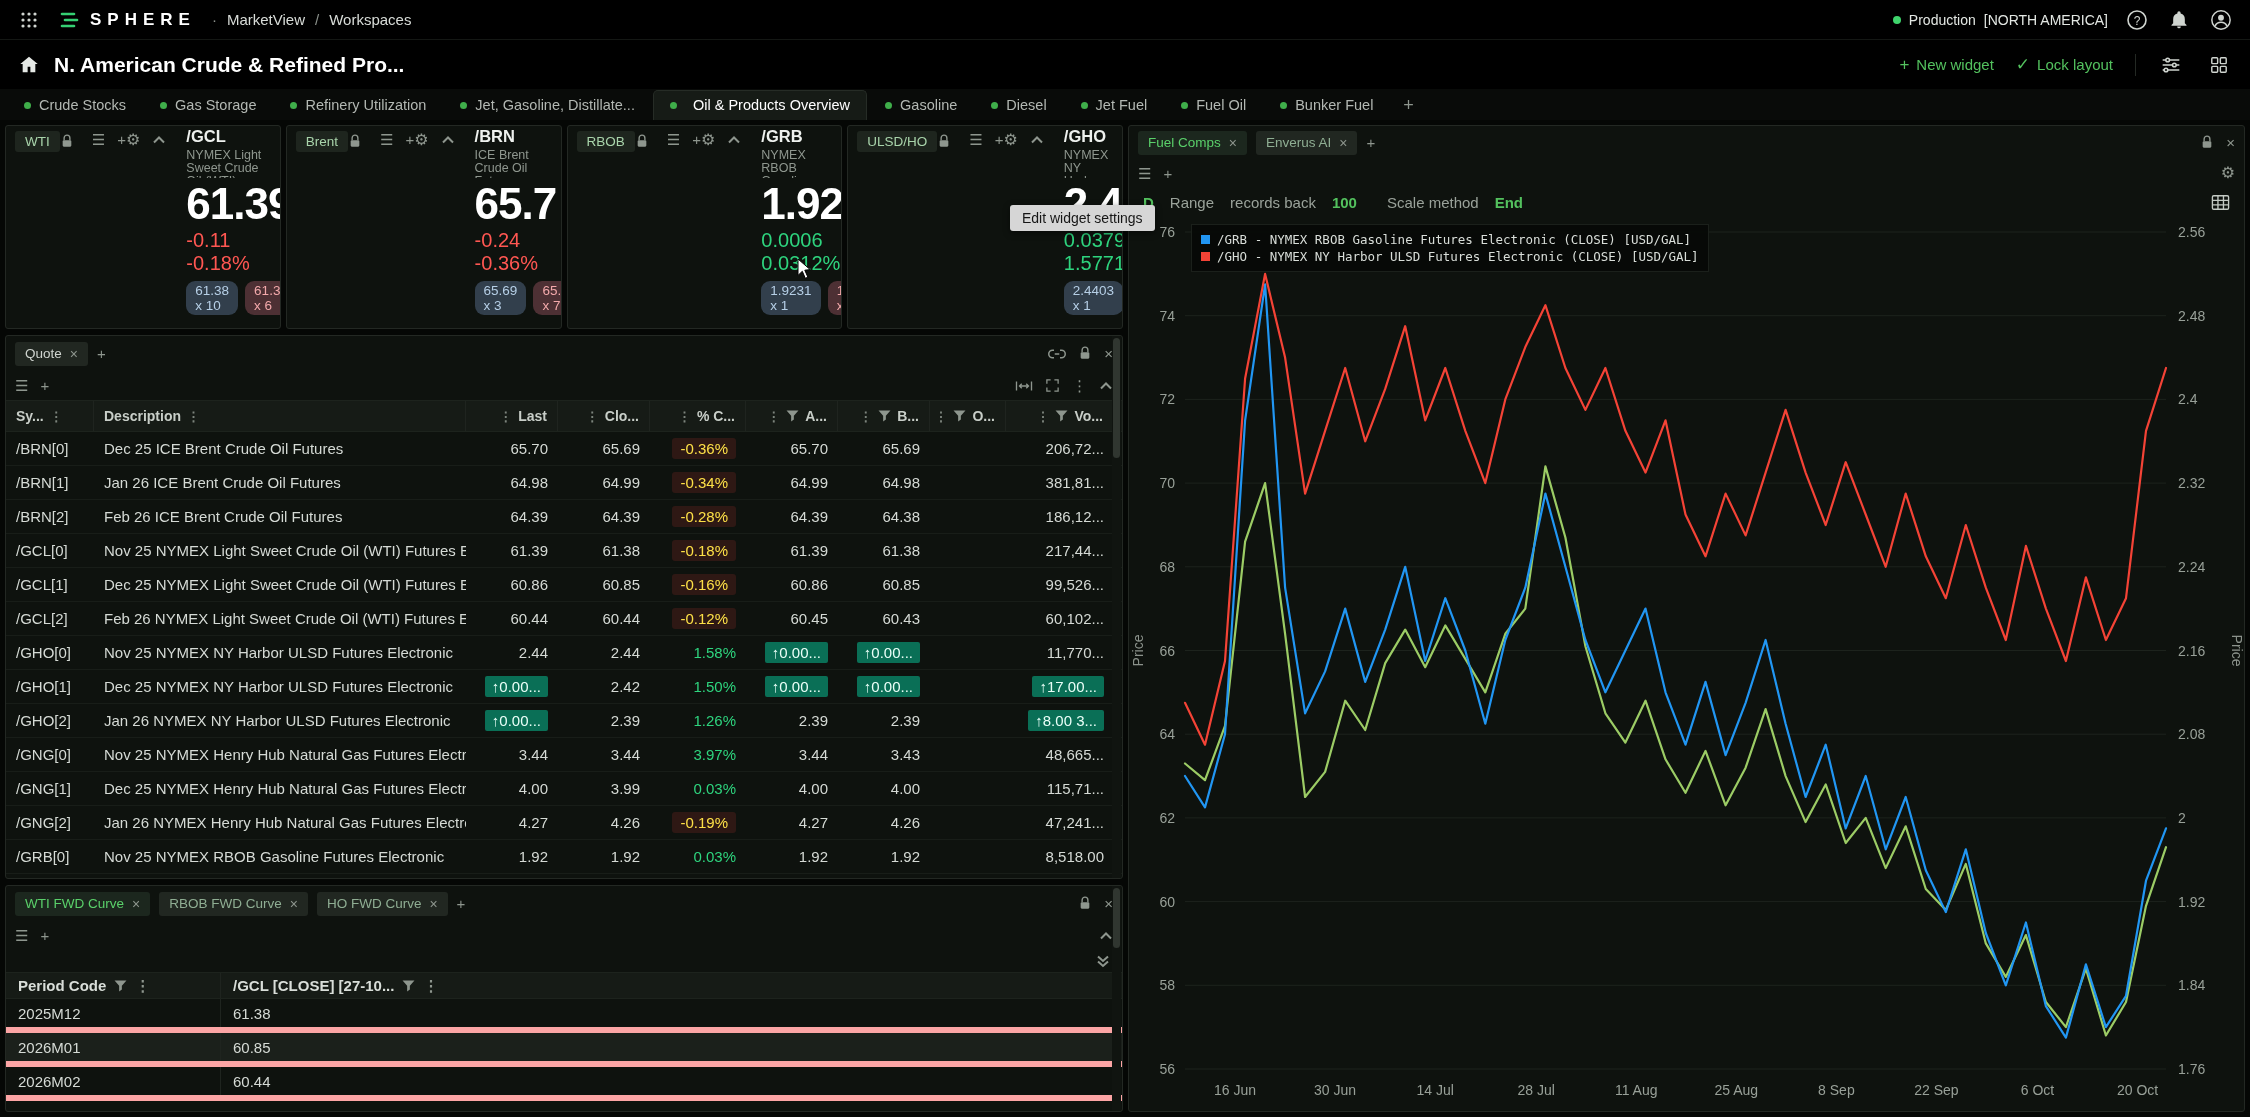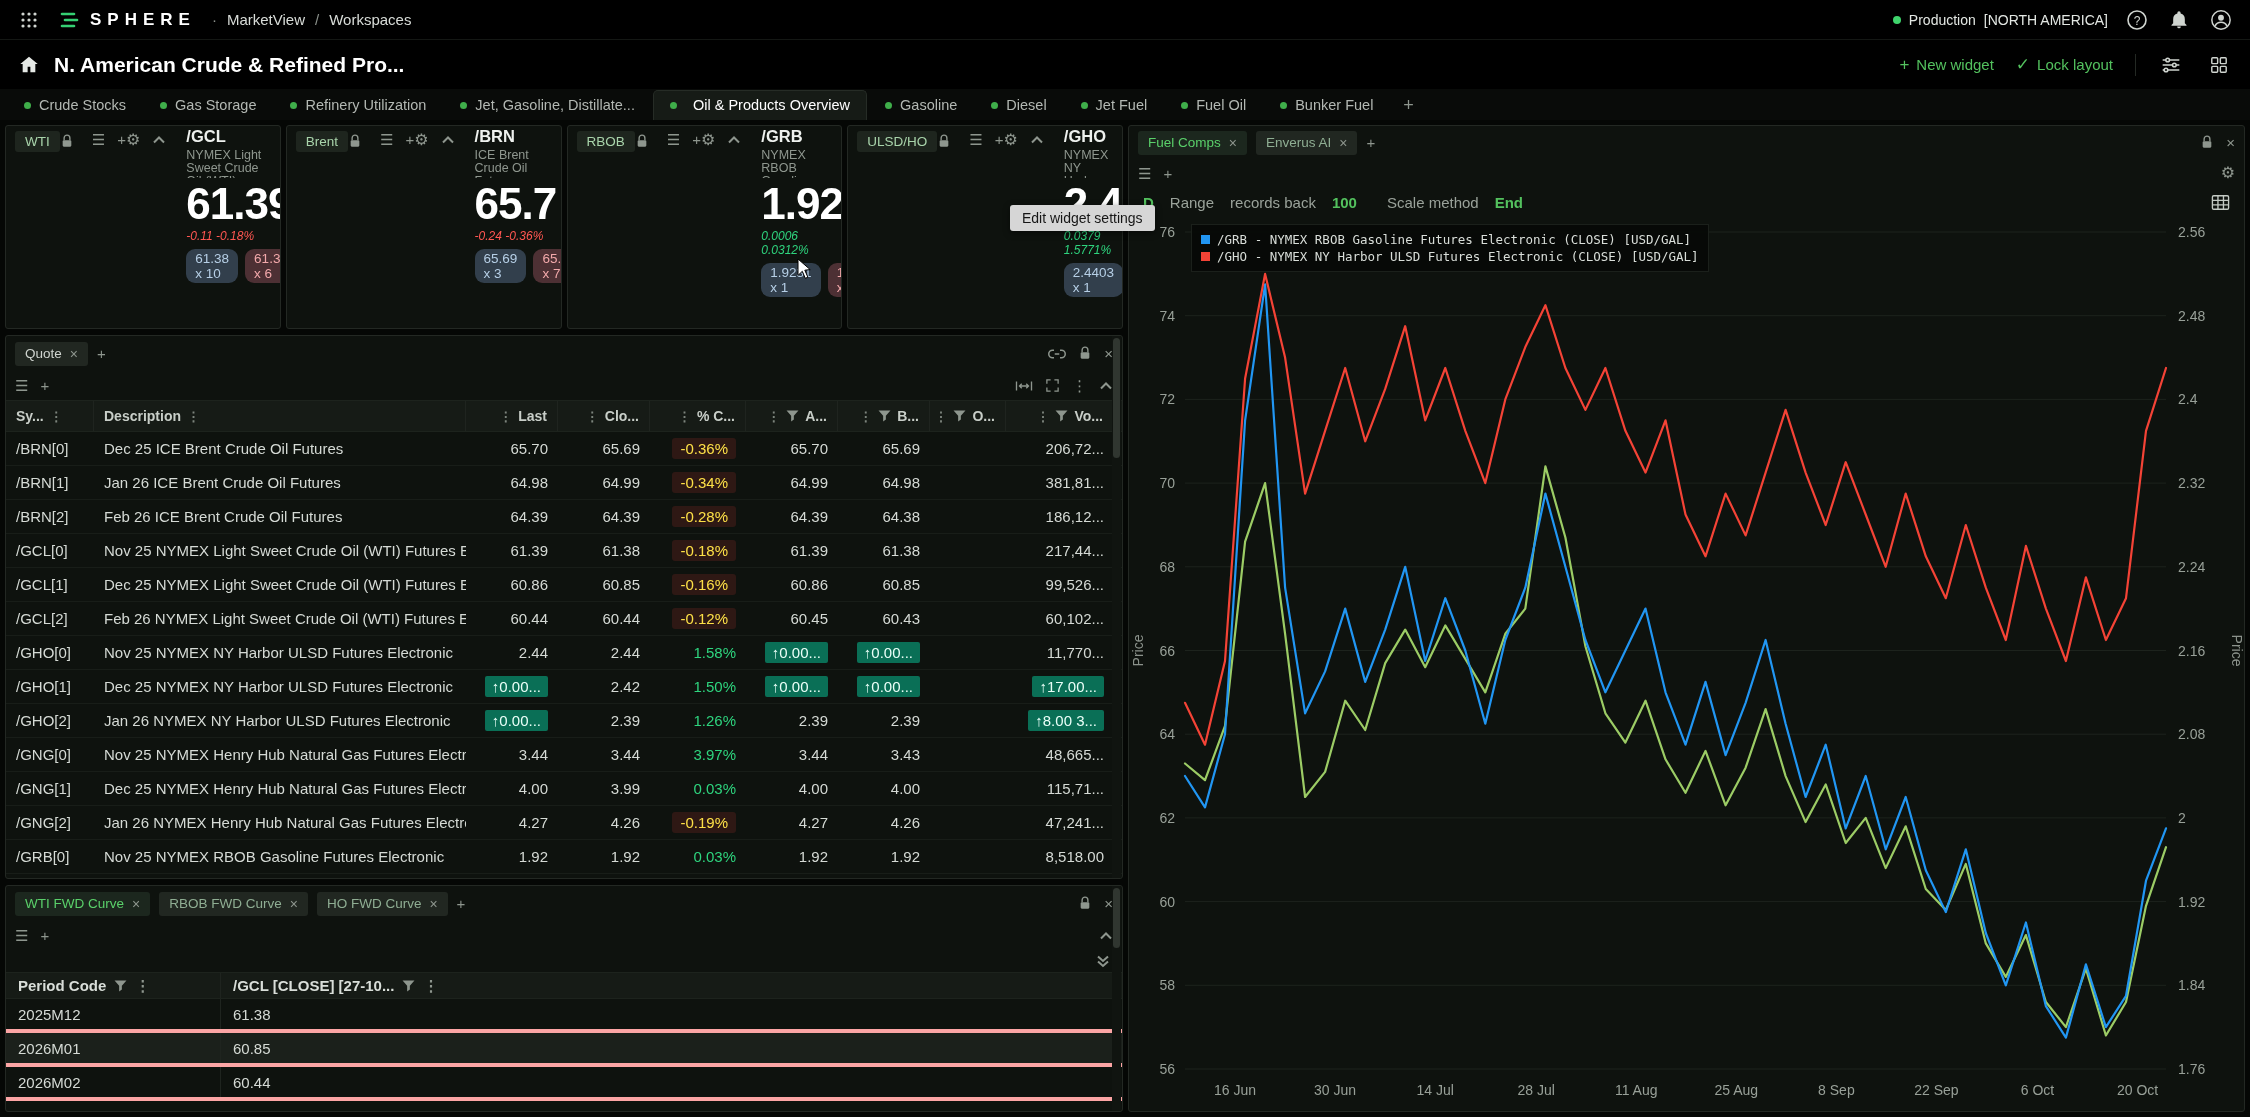--- a/index.html
+++ b/index.html
@@ -48,21 +48,21 @@
   .qc-toolbar { height:27px; display:flex; align-items:center; justify-content:space-between; padding:0 9px; color:#8e968e; }
   .tool-group { display:flex; align-items:center; gap:12px; }
   .tglyph { font-size:15px; color:#8e968e; cursor:pointer; line-height:1; }
   .gear-glyph { font-size:16px; }
   .qc-body { padding:1px 11px 0; flex:1; overflow:hidden; }
   .qc-symbol { color:#eef1ee; font-size:16.5px; font-weight:bold; }
   .qc-name { color:#8f978f; font-size:12.5px; line-height:13px; height:29px; overflow:hidden; margin-top:3px; }
   .qc-pricerow { display:flex; align-items:baseline; gap:8px; margin-top:1px; }
   .qc-price { color:#fff; font-size:44px; font-weight:bold; letter-spacing:-1px; }
   .qc-cur { color:#9aa29a; font-size:14px; font-weight:bold; }
-  .qc-change { font-size:12px; margin-top:0px;font-style:italic; }
+  .qc-change { font-size:20px; margin-top:0px; }
   .qc-change.down { color:#ff5752; }
   .qc-change.up { color:#2ed47e; }
   .qc-pills { display:flex; gap:7px; margin-top:6px; }
   .pill { font-size:13.5px; padding:2px 9px; border-radius:9px; }
   .pill.bid { background:#323f4c; color:#b6cfe6; }
   .pill.ask { background:#4d3034; color:#f3a9ab; }
 
   
   .w-tabrow { height:35px; display:flex; align-items:center; justify-content:space-between; padding:0 9px; }
   .wt-left { display:flex; align-items:center; gap:9px; }
@@ -92,21 +92,21 @@
   .flash { background:#0a6f56; color:#eafff8; padding:2px 7px; border-radius:2px; }
   .vscroll { position:absolute; right:1px; top:0; bottom:0; width:9px; background:#101410; }
   .vthumb { position:absolute; right:1px; width:7px; background:#303630; border-radius:4px; }
 
   
   .fwd-widget { flex:1; display:flex; flex-direction:column; }
   .collapse-row { height:22px; display:flex; justify-content:flex-end; padding:0 12px; align-items:center; color:#8e968e; }
   .fwd-header { display:flex; background:#161b16; height:27px; align-items:center; border-top:1px solid #1d231d; border-bottom:1px solid #1d231d; font-weight:bold; font-size:15px; color:#d9ded9; }
   .fwd-c0 { width:215px; padding:0 12px; display:flex; align-items:center; gap:8px; height:100%; border-right:1px solid #1f241f; }
   .fwd-c1 { flex:1; padding:0 12px; display:flex; align-items:center; gap:8px; height:100%; }
-  .fwd-row { display:flex; height:34px; border-bottom:4px solid #fca5a5; font-size:15px; color:#d5dad5; align-items:flex-start; }
+  .fwd-row { display:flex; height:34px; border-bottom:6px solid #fca5a5; font-size:15px; color:#d5dad5; align-items:flex-start; }
   .fwd-row:nth-child(2) { background:#1b201b; }
 
   
   .chart-widget { flex:1; display:flex; flex-direction:column; }
   .controls-row { height:32px; display:flex; align-items:center; justify-content:space-between; padding:0 14px; font-size:15px; }
   .ctrl-left { display:flex; align-items:center; gap:16px; }
   .ctrl-green { color:#53c15e; font-weight:bold; cursor:pointer; }
   .ctrl-dim { color:#9aa29a; }
   .chart-region { flex:1; position:relative; }
   .legend-box { position:absolute; left:62px; top:6px; background:rgba(6,9,6,.92); border:1px solid #1b201b; padding:6px 9px; font-family:"DejaVu Sans Mono", monospace; font-size:12.5px; line-height:17px; color:#d9ded9; z-index:3; }

